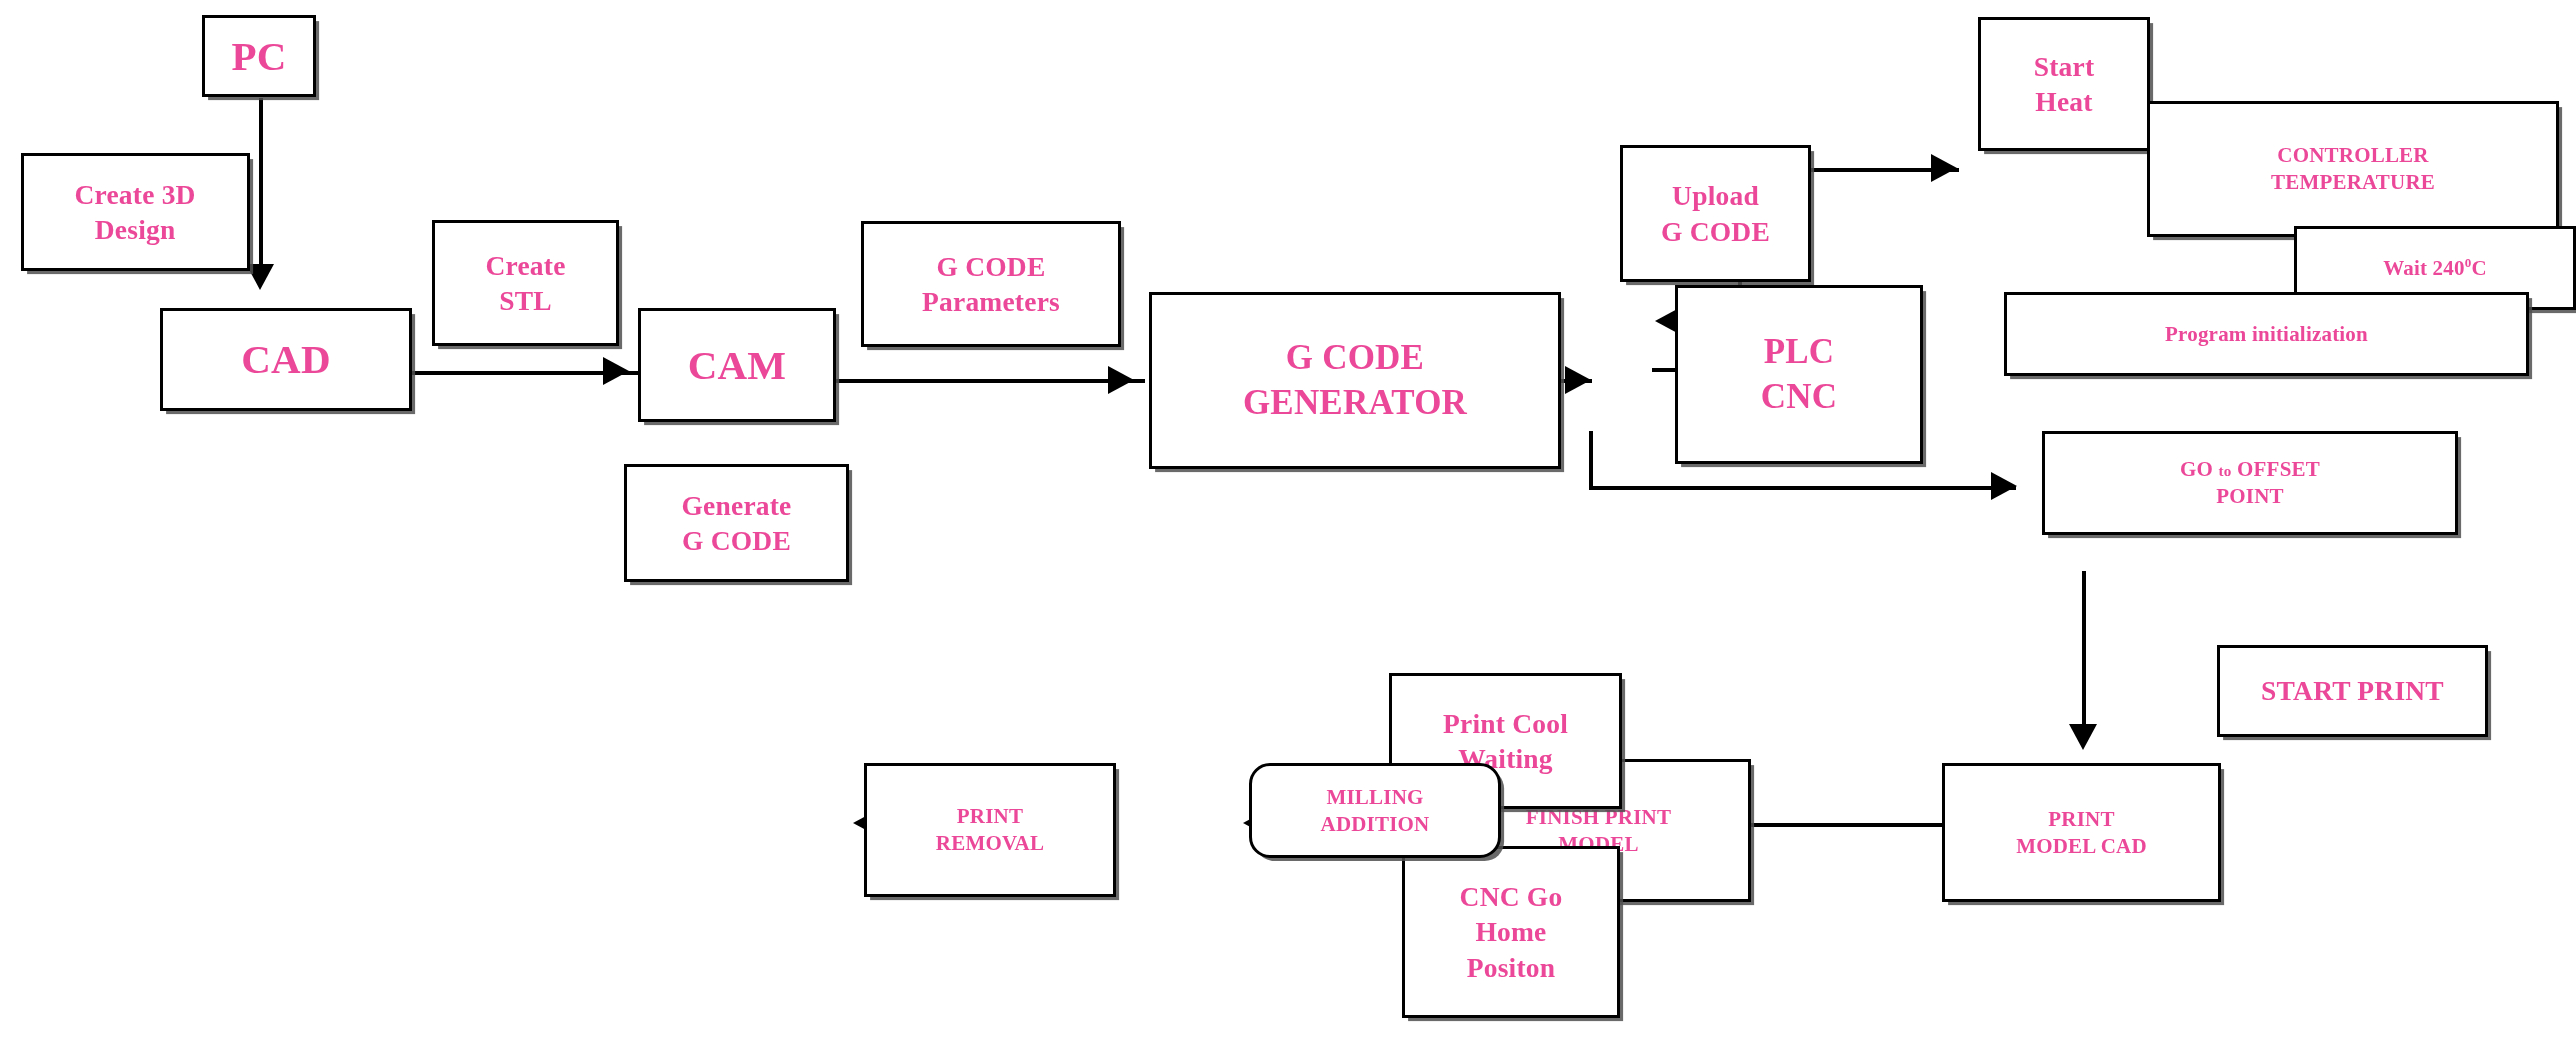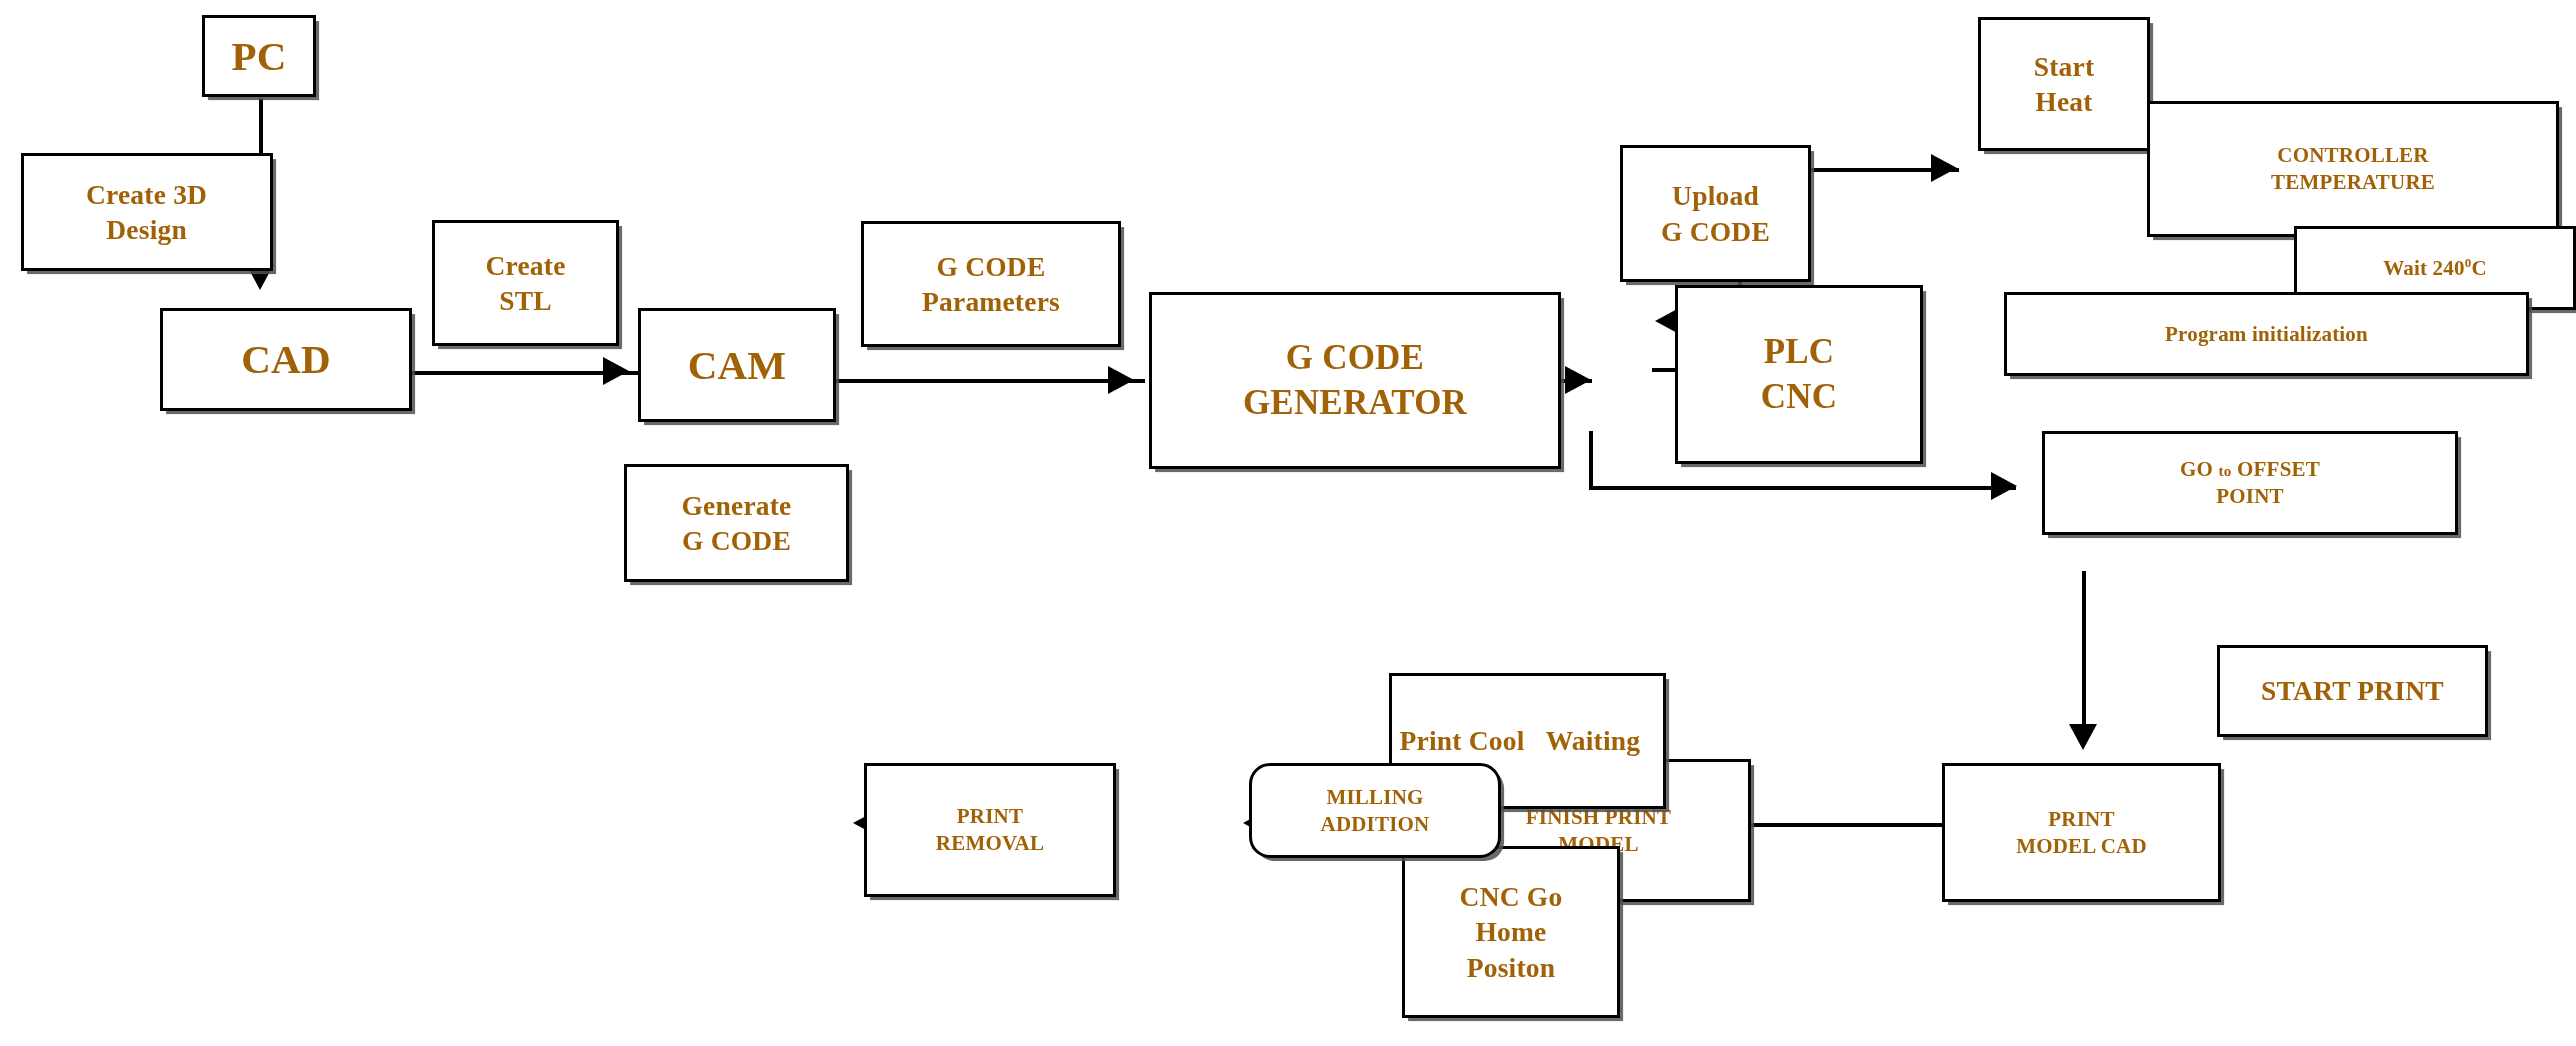--- a/index.html
+++ b/index.html
@@ -21,21 +21,21 @@
   .node {
     position: absolute;
     box-sizing: border-box;
     background: #ffffff;
     border: 3.1px solid #000000;
     box-shadow: 4.6px 4.6px 0 -1.5px rgba(80,80,80,0.85);
     display: flex;
     align-items: center;
     justify-content: center;
     text-align: center;
-    color: #a16207;
+    color: #ec4899;
     font-weight: bold;
     line-height: 1.28;
     letter-spacing: 0.2px;
     padding: 1.5px 4.6px;
     z-index: 5;
   }
   .node .lbl {
     display: block;
     width: 100%;
   }
@@ -121,21 +121,21 @@
   <div class="seg h" style="left:1267px; top:823px; width:252px;"></div>
   <div class="arrow left" style="left:1243px; top:809px;"></div>
 
   <div class="seg h" style="left:878px; top:823px; width:229px;"></div>
   <div class="arrow left" style="left:853px; top:809px;"></div>
 
   <div class="node fs-xl" style="left:202px; top:15.3px; width:114px; height:82px;">
     <span class="lbl">PC</span>
   </div>
 
-  <div class="node fs-sm" style="left:20.6px; top:153px; width:252px; height:118px; flex-direction:column;">
+  <div class="node fs-sm" style="left:20.6px; top:153px; width:229px; height:118px; flex-direction:column;">
     <span class="lbl">Create 3D</span>
     <span class="lbl">Design</span>
   </div>
 
   <div class="node fs-xl" style="left:160px; top:308px; width:252px; height:103px;">
     <span class="lbl">CAD</span>
   </div>
 
   <div class="node fs-sm" style="left:432px; top:220px; width:187px; height:126px; flex-direction:column;">
     <span class="lbl">Create</span>
@@ -201,21 +201,21 @@
   <div class="node fs-md" style="left:1942px; top:763px; width:279px; height:139px; flex-direction:column;">
     <span class="lbl">PRINT</span>
     <span class="lbl">MODEL CAD</span>
   </div>
 
   <div class="node fs-md" style="left:1446px; top:759px; width:305px; height:143px; flex-direction:column;">
     <span class="lbl">FINISH PRINT</span>
     <span class="lbl">MODEL</span>
   </div>
 
-  <div class="node fs-sm" style="left:1389px; top:673px; width:277px; height:136px; flex-direction:row;">
+  <div class="node fs-sm" style="left:1389px; top:673px; width:233px; height:136px; flex-direction:column;">
     <span class="lbl">Print Cool</span>
     <span class="lbl">Waiting</span>
   </div>
 
   <div class="node fs-sm" style="left:1402px; top:846px; width:218px; height:172px; flex-direction:column;">
     <span class="lbl">CNC Go</span>
     <span class="lbl">Home</span>
     <span class="lbl">Positon</span>
   </div>
 

